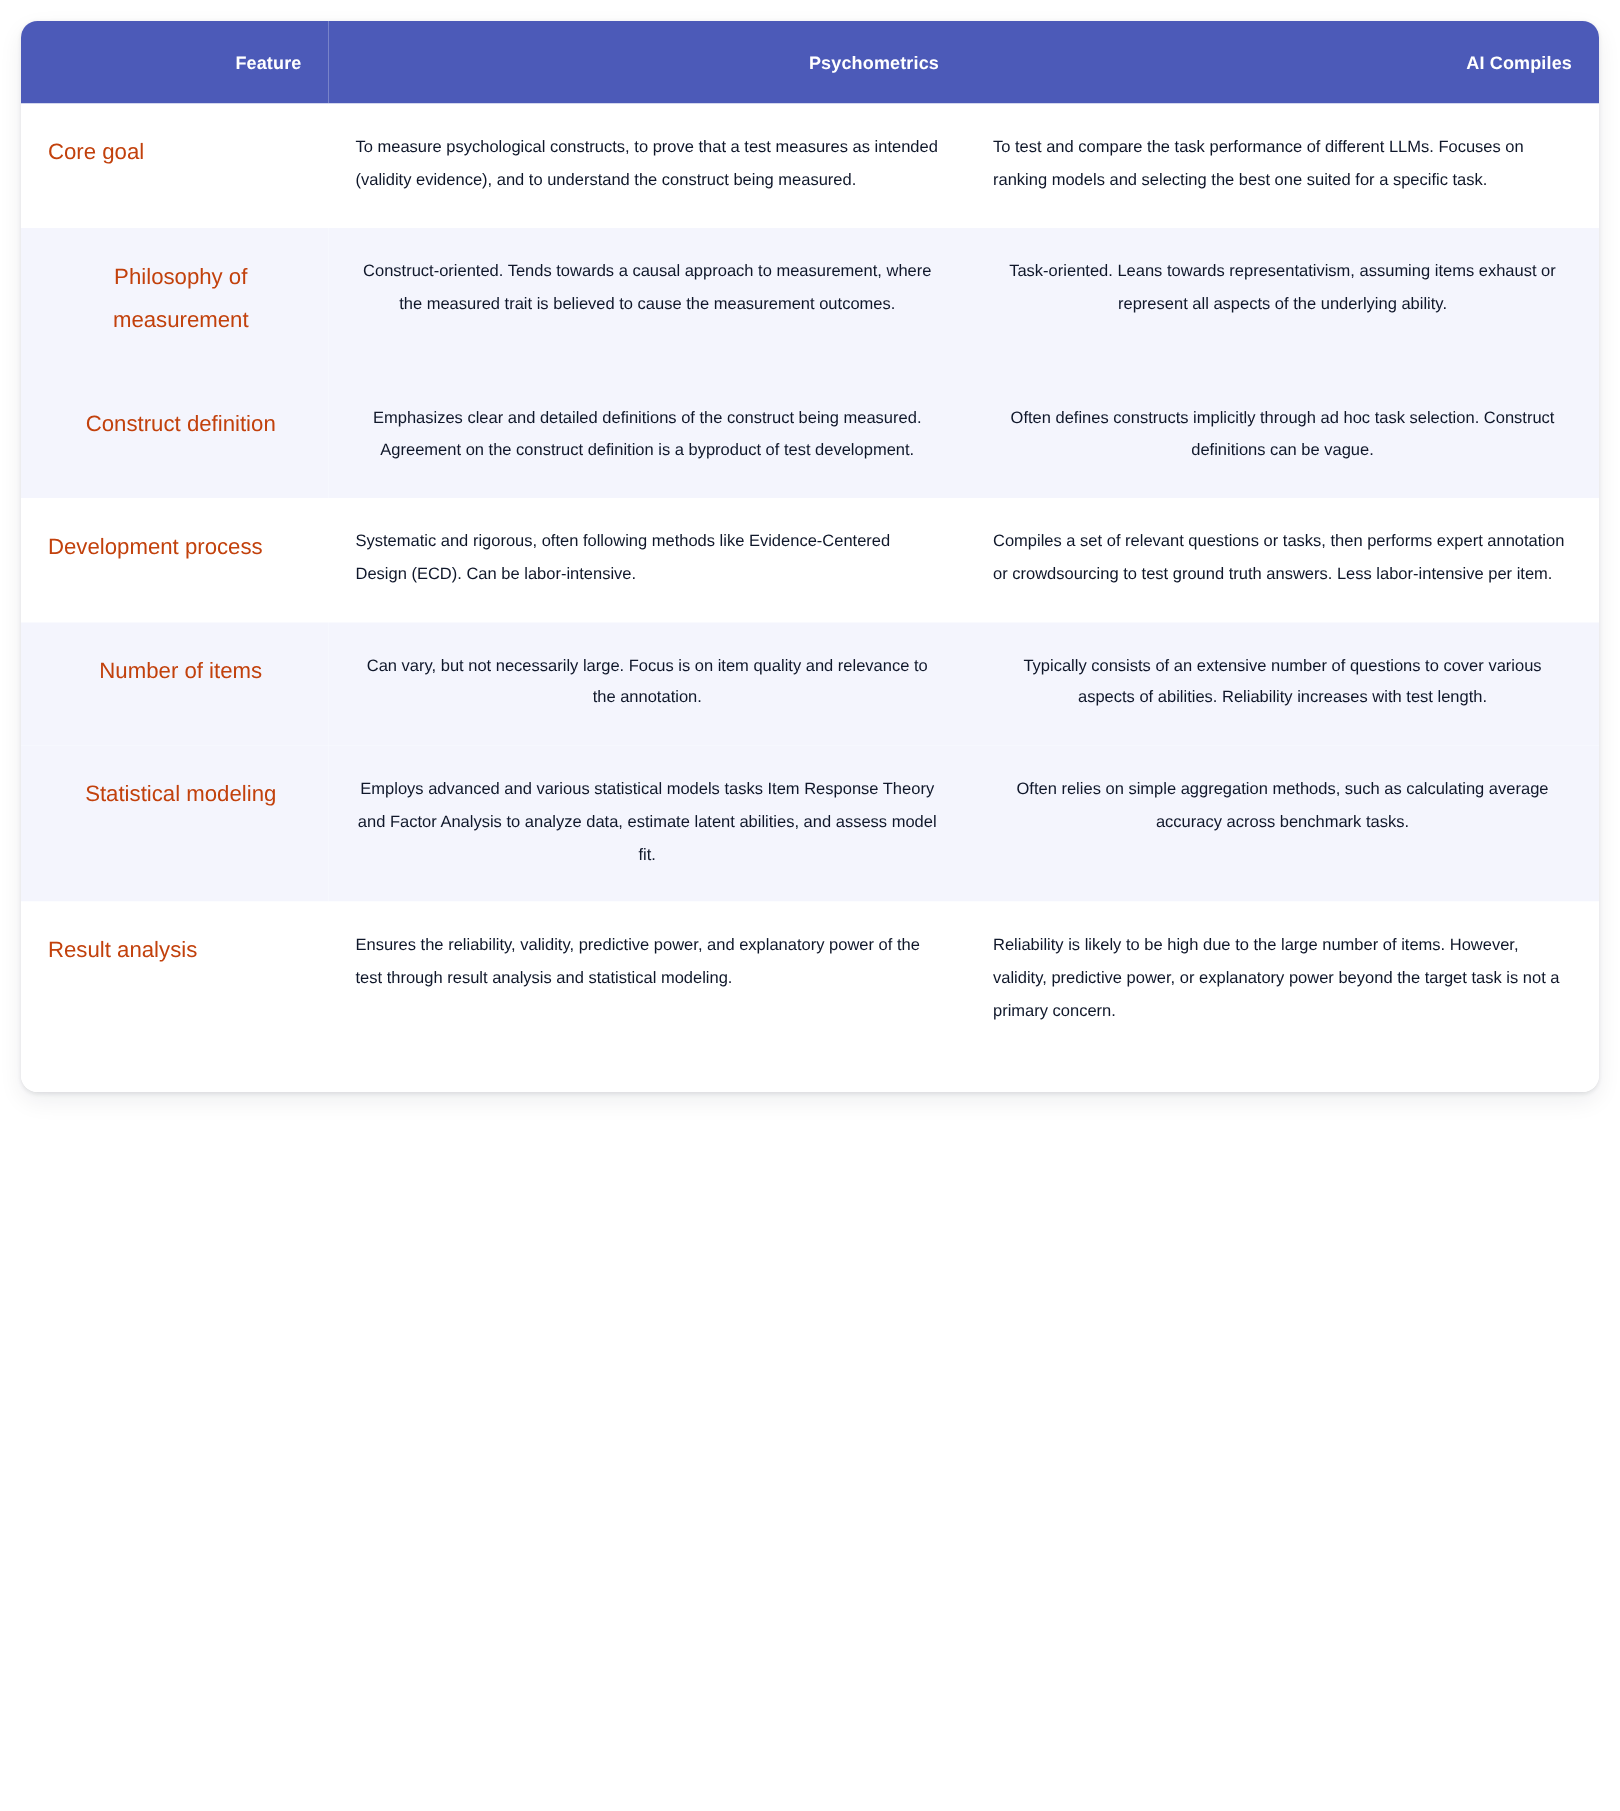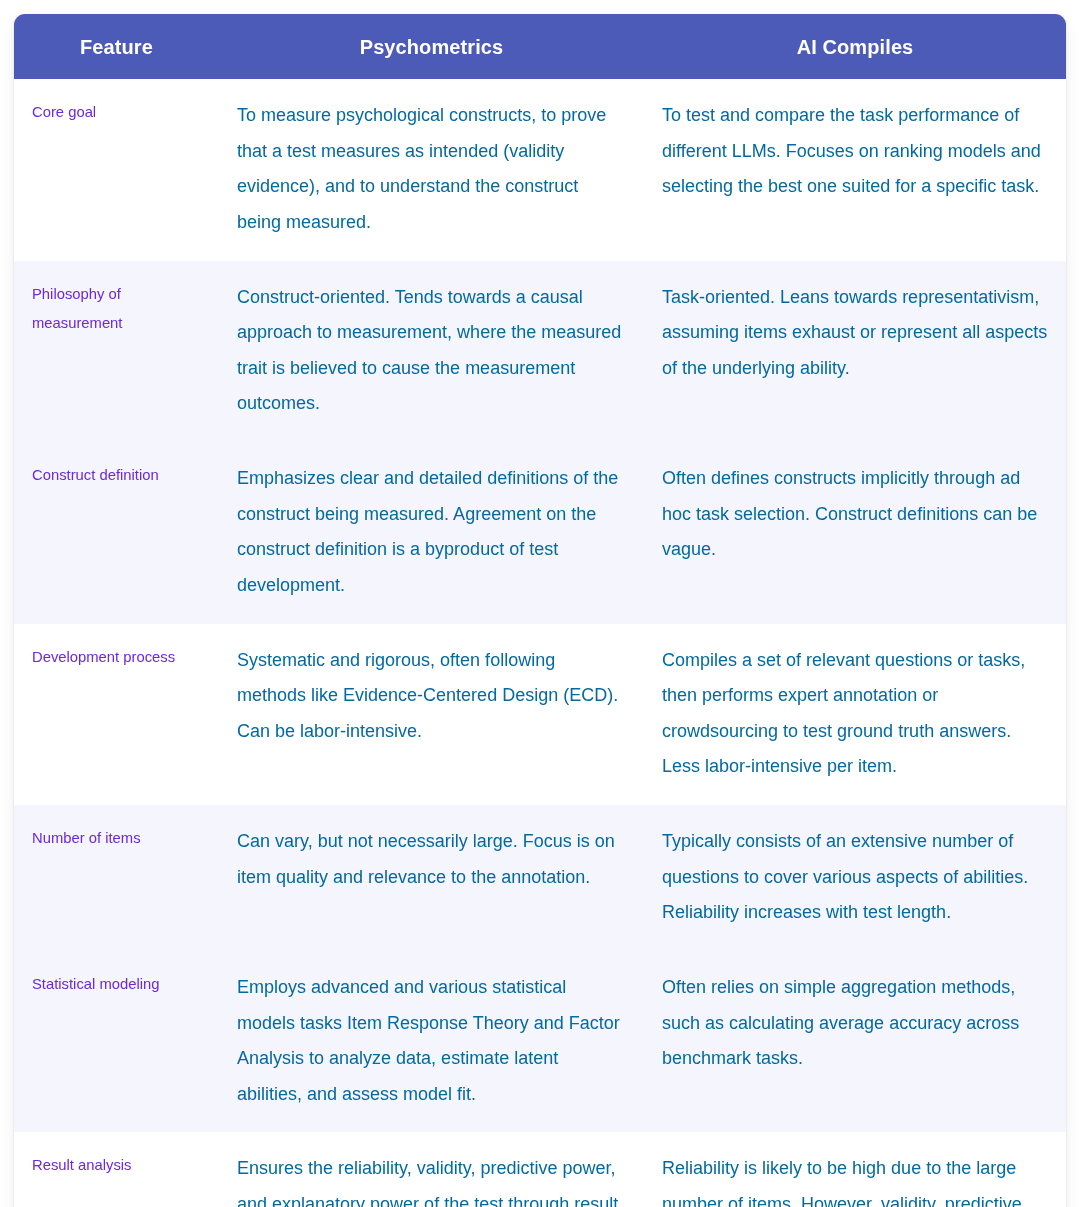--- a/index.html
+++ b/index.html
@@ -32,58 +32,59 @@
 
   table.compare {
     width: 100%;
     border-collapse: collapse;
     table-layout: fixed;
   }
 
   thead th {
     background: #4C5AB8;
     color: #ffffff;
-    font-size: 20px;
+    font-size: 12px;
     font-weight: bold;
-    text-align: center;
+    text-align: right;
     padding: 21px 18px 20px 18px;
     letter-spacing: 0.1px;
     line-height: 1.2;
   }
 
   
   col.c-feature   { width: 205px; }
   col.c-psycho    { width: 425px; }
   col.c-bench     { width: 422px; }
 
   tbody td {
     vertical-align: top;
     padding: 19px 18px 20px 18px;
-    font-size: 18px;
+    font-size: 11px;
     line-height: 1.98;
-    color: #0369a1;
+    color: #0f172a;
   }
 
   tbody tr.striped td {
     background: #F4F5FD;
+    text-align: center;
   }
 
   tbody tr.plain td {
     background: #ffffff;
   }
 
   tbody td.feature-cell {
-    color: #6d28d9;
+    color: #c2410c;
     font-weight: normal;
     font-size: 14.8px;
     padding-right: 10px;
   }
 
   tbody tr:last-child td {
-    padding-bottom: 22px;
+    padding-bottom: 42px;
   }
 
   .cell-text {
     display: block;
   }
 </style>
 </head>
 <body>
 
 <div class="page">

